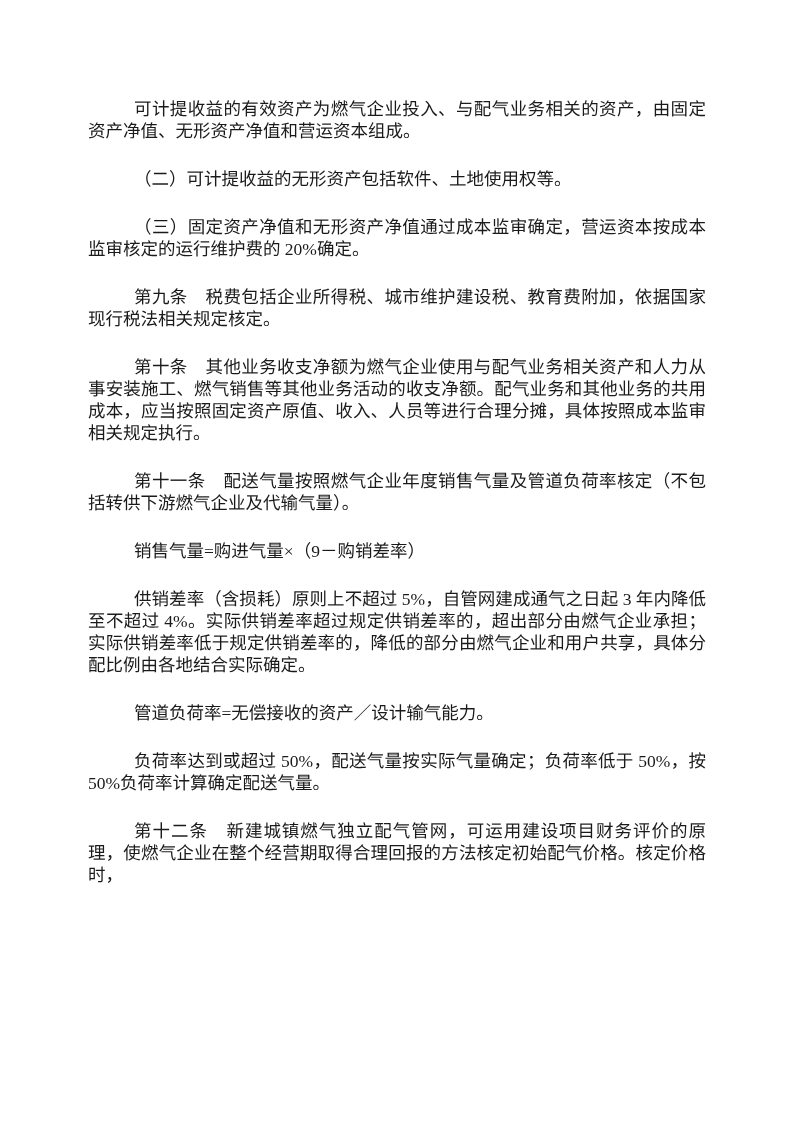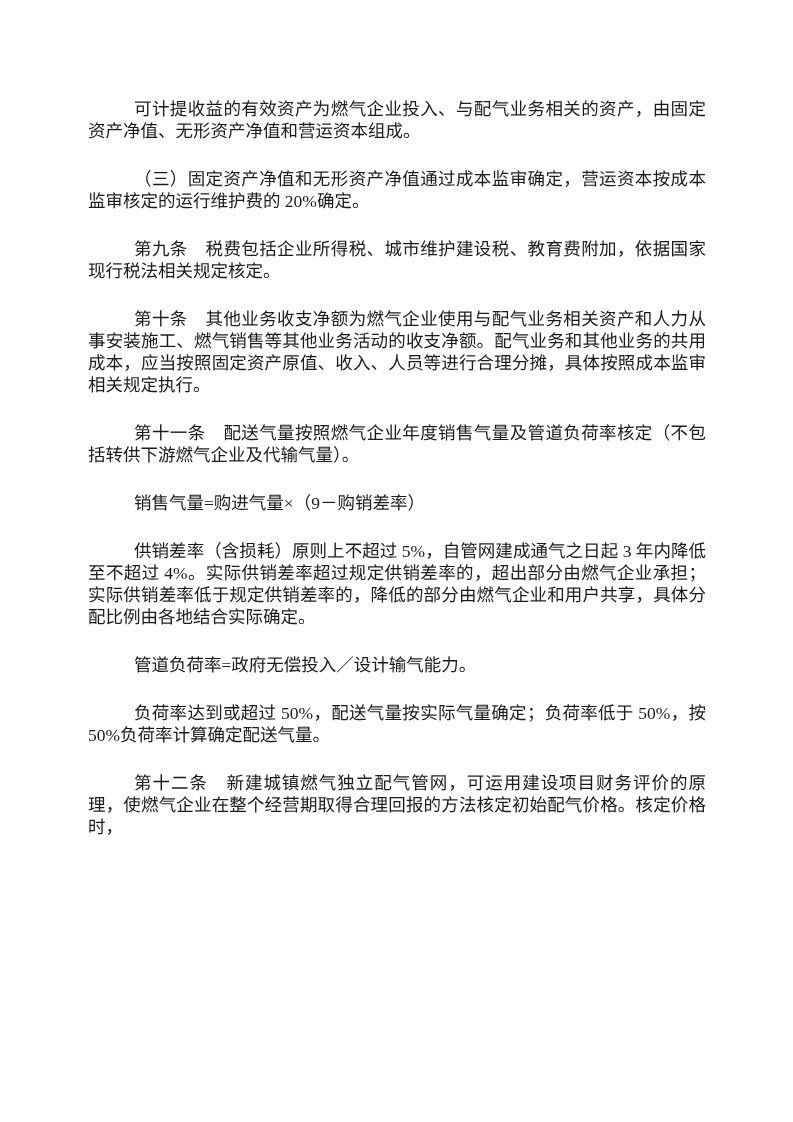--- a/index.html
+++ b/index.html
@@ -24,22 +24,23 @@
     text-indent: 46px;
     margin-bottom: 26px;
     letter-spacing: 0;
   }
 </style>
 </head>
 <body>
 
 <div class="page">
   <p>可计提收益的有效资产为燃气企业投入、与配气业务相关的资产，由固定资产净值、无形资产净值和营运资本组成。</p>
+  <p>（二）可计提收益的无形资产包括软件、土地使用权等。</p>
   <p>（三）固定资产净值和无形资产净值通过成本监审确定，营运资本按成本监审核定的运行维护费的 20%确定。</p>
   <p>第九条　税费包括企业所得税、城市维护建设税、教育费附加，依据国家现行税法相关规定核定。</p>
   <p>第十条　其他业务收支净额为燃气企业使用与配气业务相关资产和人力从事安装施工、燃气销售等其他业务活动的收支净额。配气业务和其他业务的共用成本，应当按照固定资产原值、收入、人员等进行合理分摊，具体按照成本监审相关规定执行。</p>
   <p>第十一条　配送气量按照燃气企业年度销售气量及管道负荷率核定（不包括转供下游燃气企业及代输气量）。</p>
   <p>销售气量=购进气量×（9－购销差率）</p>
   <p>供销差率（含损耗）原则上不超过 5%，自管网建成通气之日起 3 年内降低至不超过 4%。实际供销差率超过规定供销差率的，超出部分由燃气企业承担；实际供销差率低于规定供销差率的，降低的部分由燃气企业和用户共享，具体分配比例由各地结合实际确定。</p>
-  <p>管道负荷率=政府无偿投入／设计输气能力。</p>
+  <p>管道负荷率=无偿接收的资产／设计输气能力。</p>
   <p>负荷率达到或超过 50%，配送气量按实际气量确定；负荷率低于 50%，按 50%负荷率计算确定配送气量。</p>
   <p>第十二条　新建城镇燃气独立配气管网，可运用建设项目财务评价的原理，使燃气企业在整个经营期取得合理回报的方法核定初始配气价格。核定价格时，</p>
 </div>
 
 </body></html>

